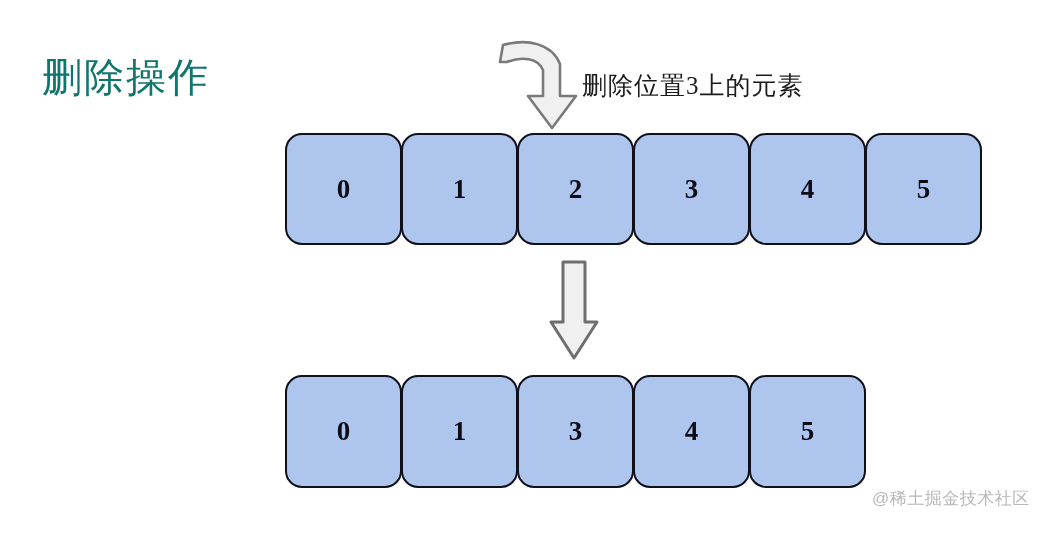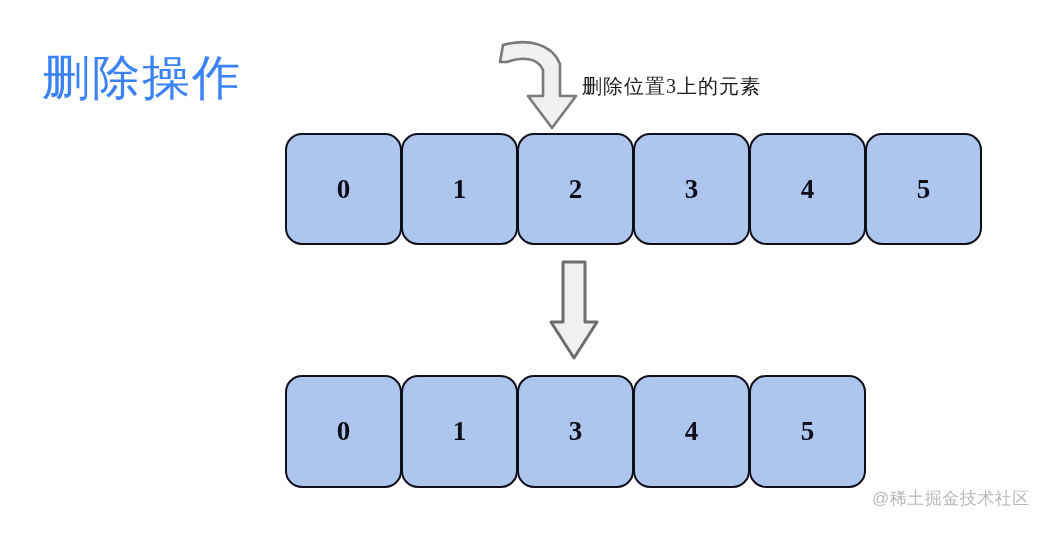--- a/index.html
+++ b/index.html
@@ -22,34 +22,34 @@
     width: 1056px;
     height: 534px;
   }
 
   
   #title {
     position: absolute;
     left: 42px;
     top: 54px;
     font-family: "Liberation Serif", "DejaVu Serif", serif;
-    font-size: 48px;
+    font-size: 40px;
     line-height: 48px;
     letter-spacing: 2px;
-    color: #3b82f6;
+    color: #0f766e;
     white-space: nowrap;
   }
 
   
   #annotation {
     position: absolute;
     left: 582px;
     top: 70px;
     font-family: "Liberation Serif", "DejaVu Serif", serif;
-    font-size: 20px;
+    font-size: 25px;
     line-height: 32px;
     letter-spacing: 1px;
     color: #1b1b1b;
     white-space: nowrap;
   }
 
   
   .row {
     position: absolute;
     display: flex;

